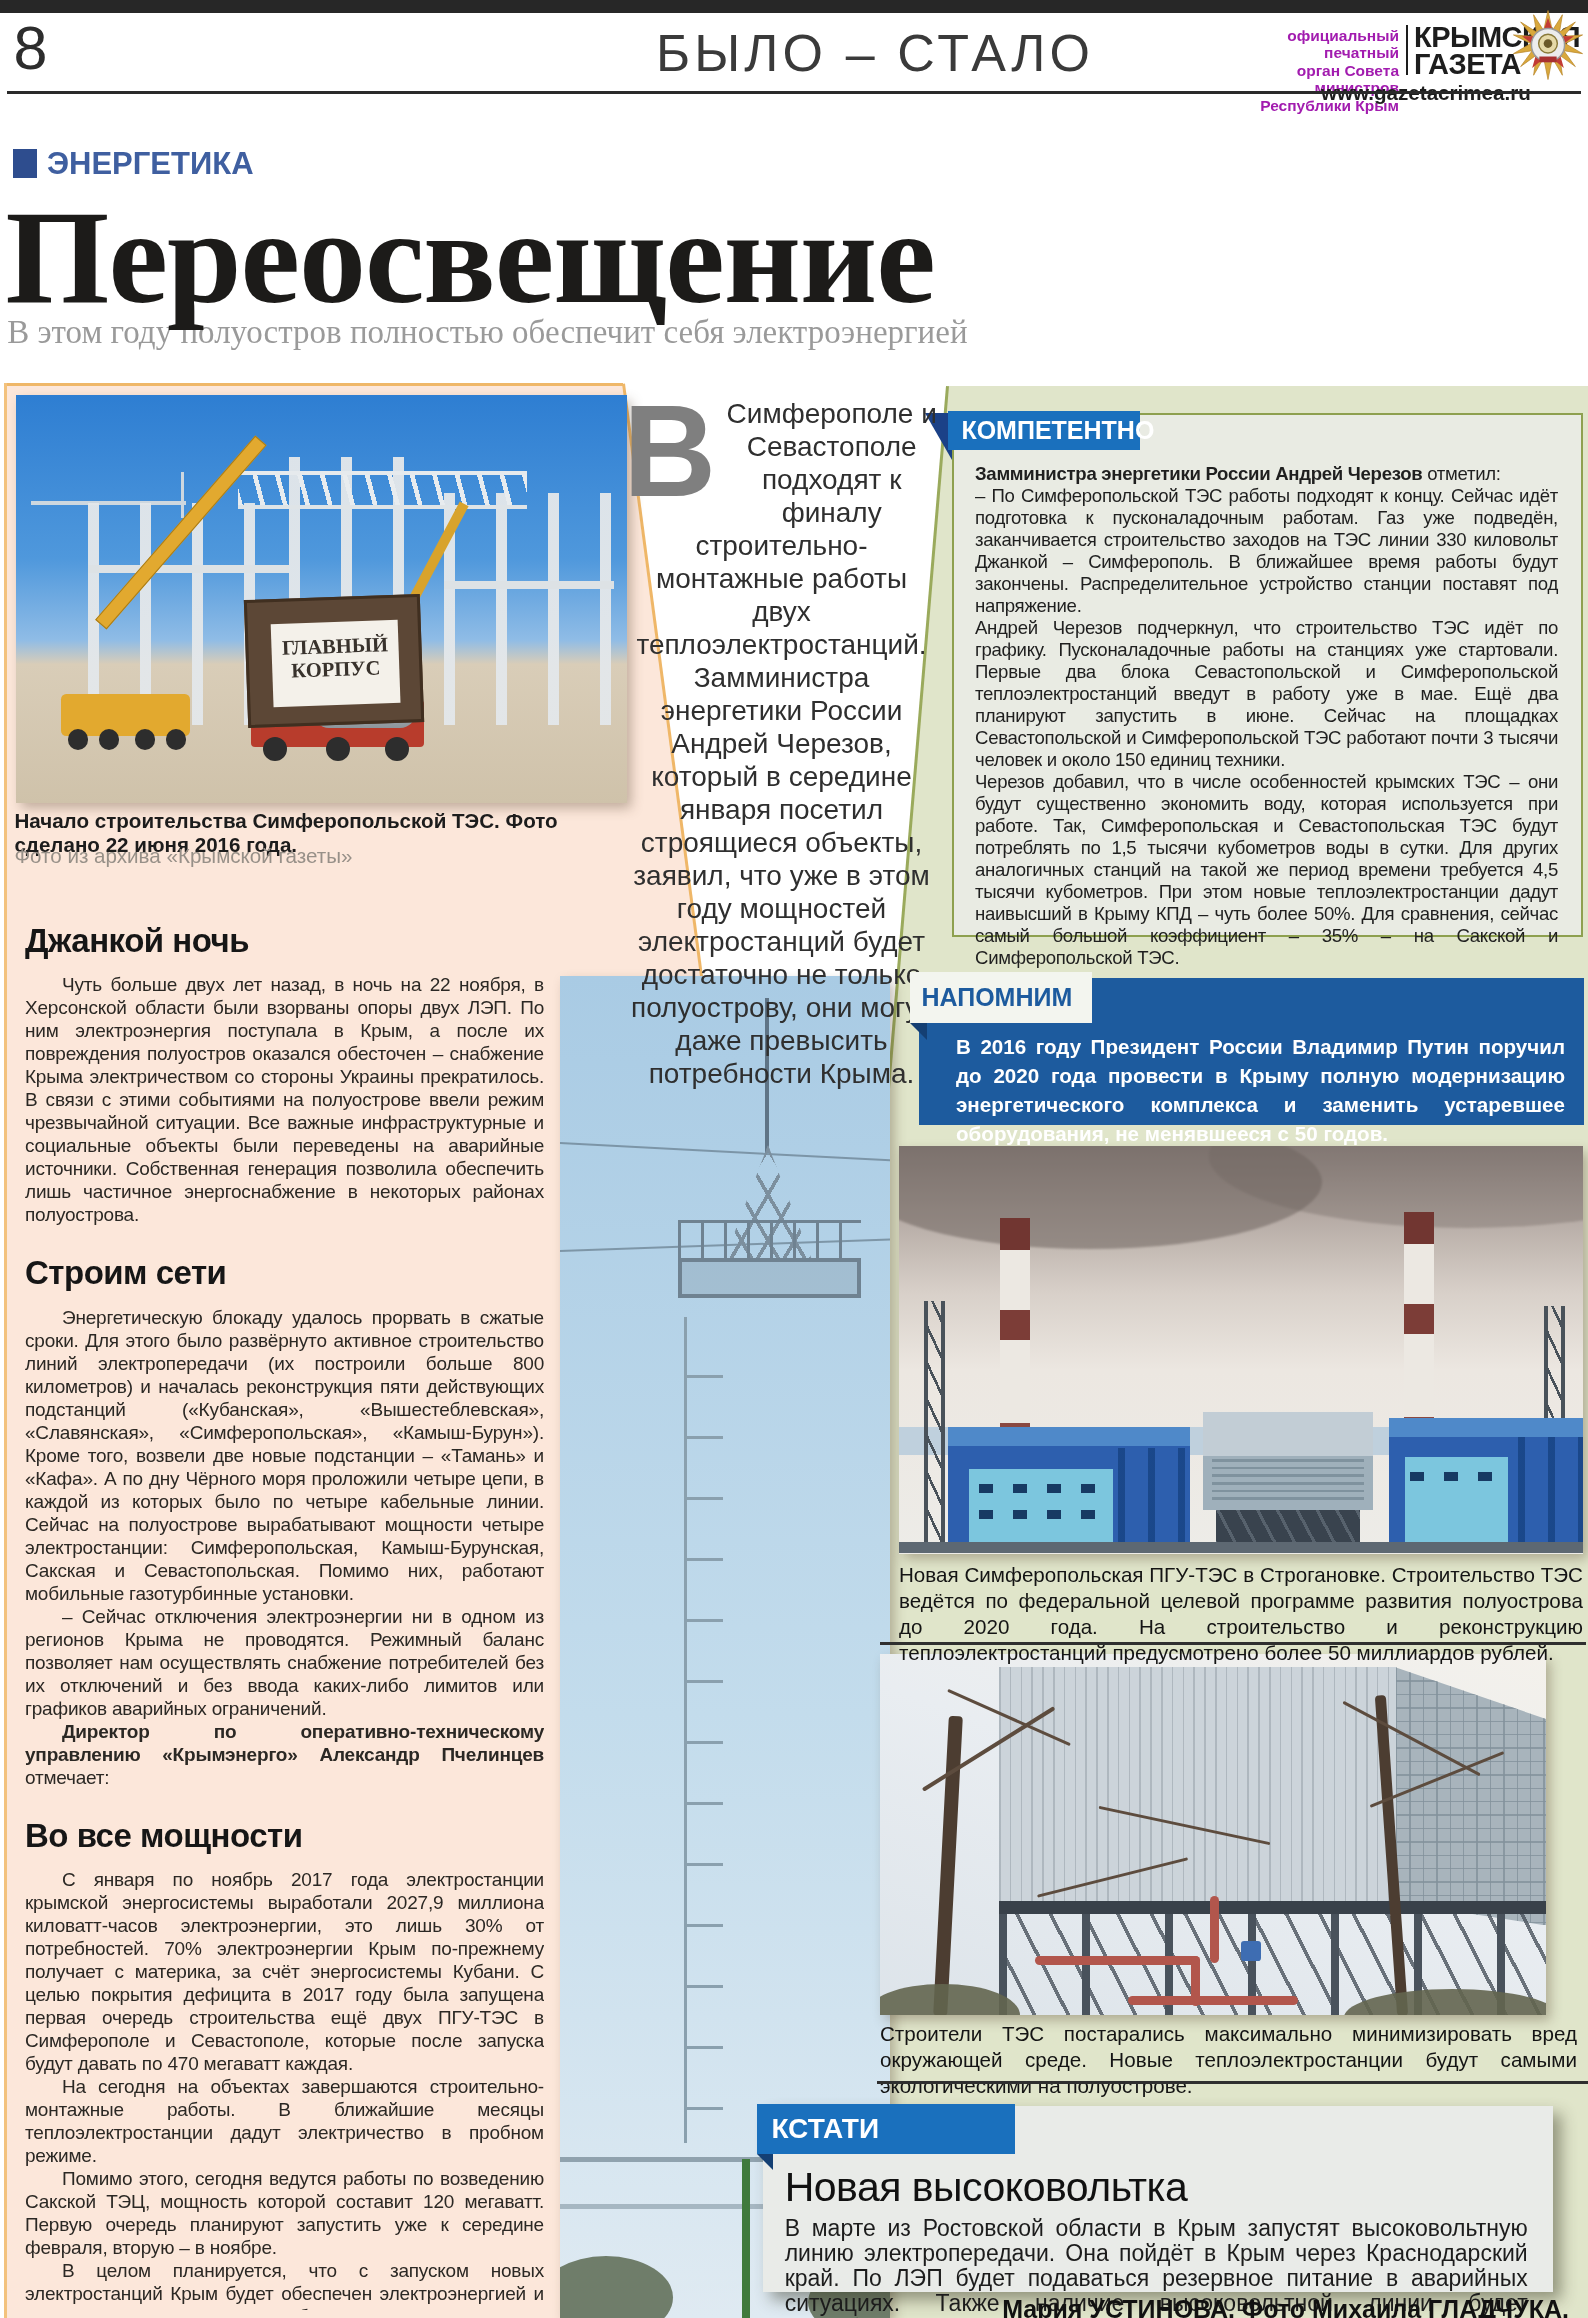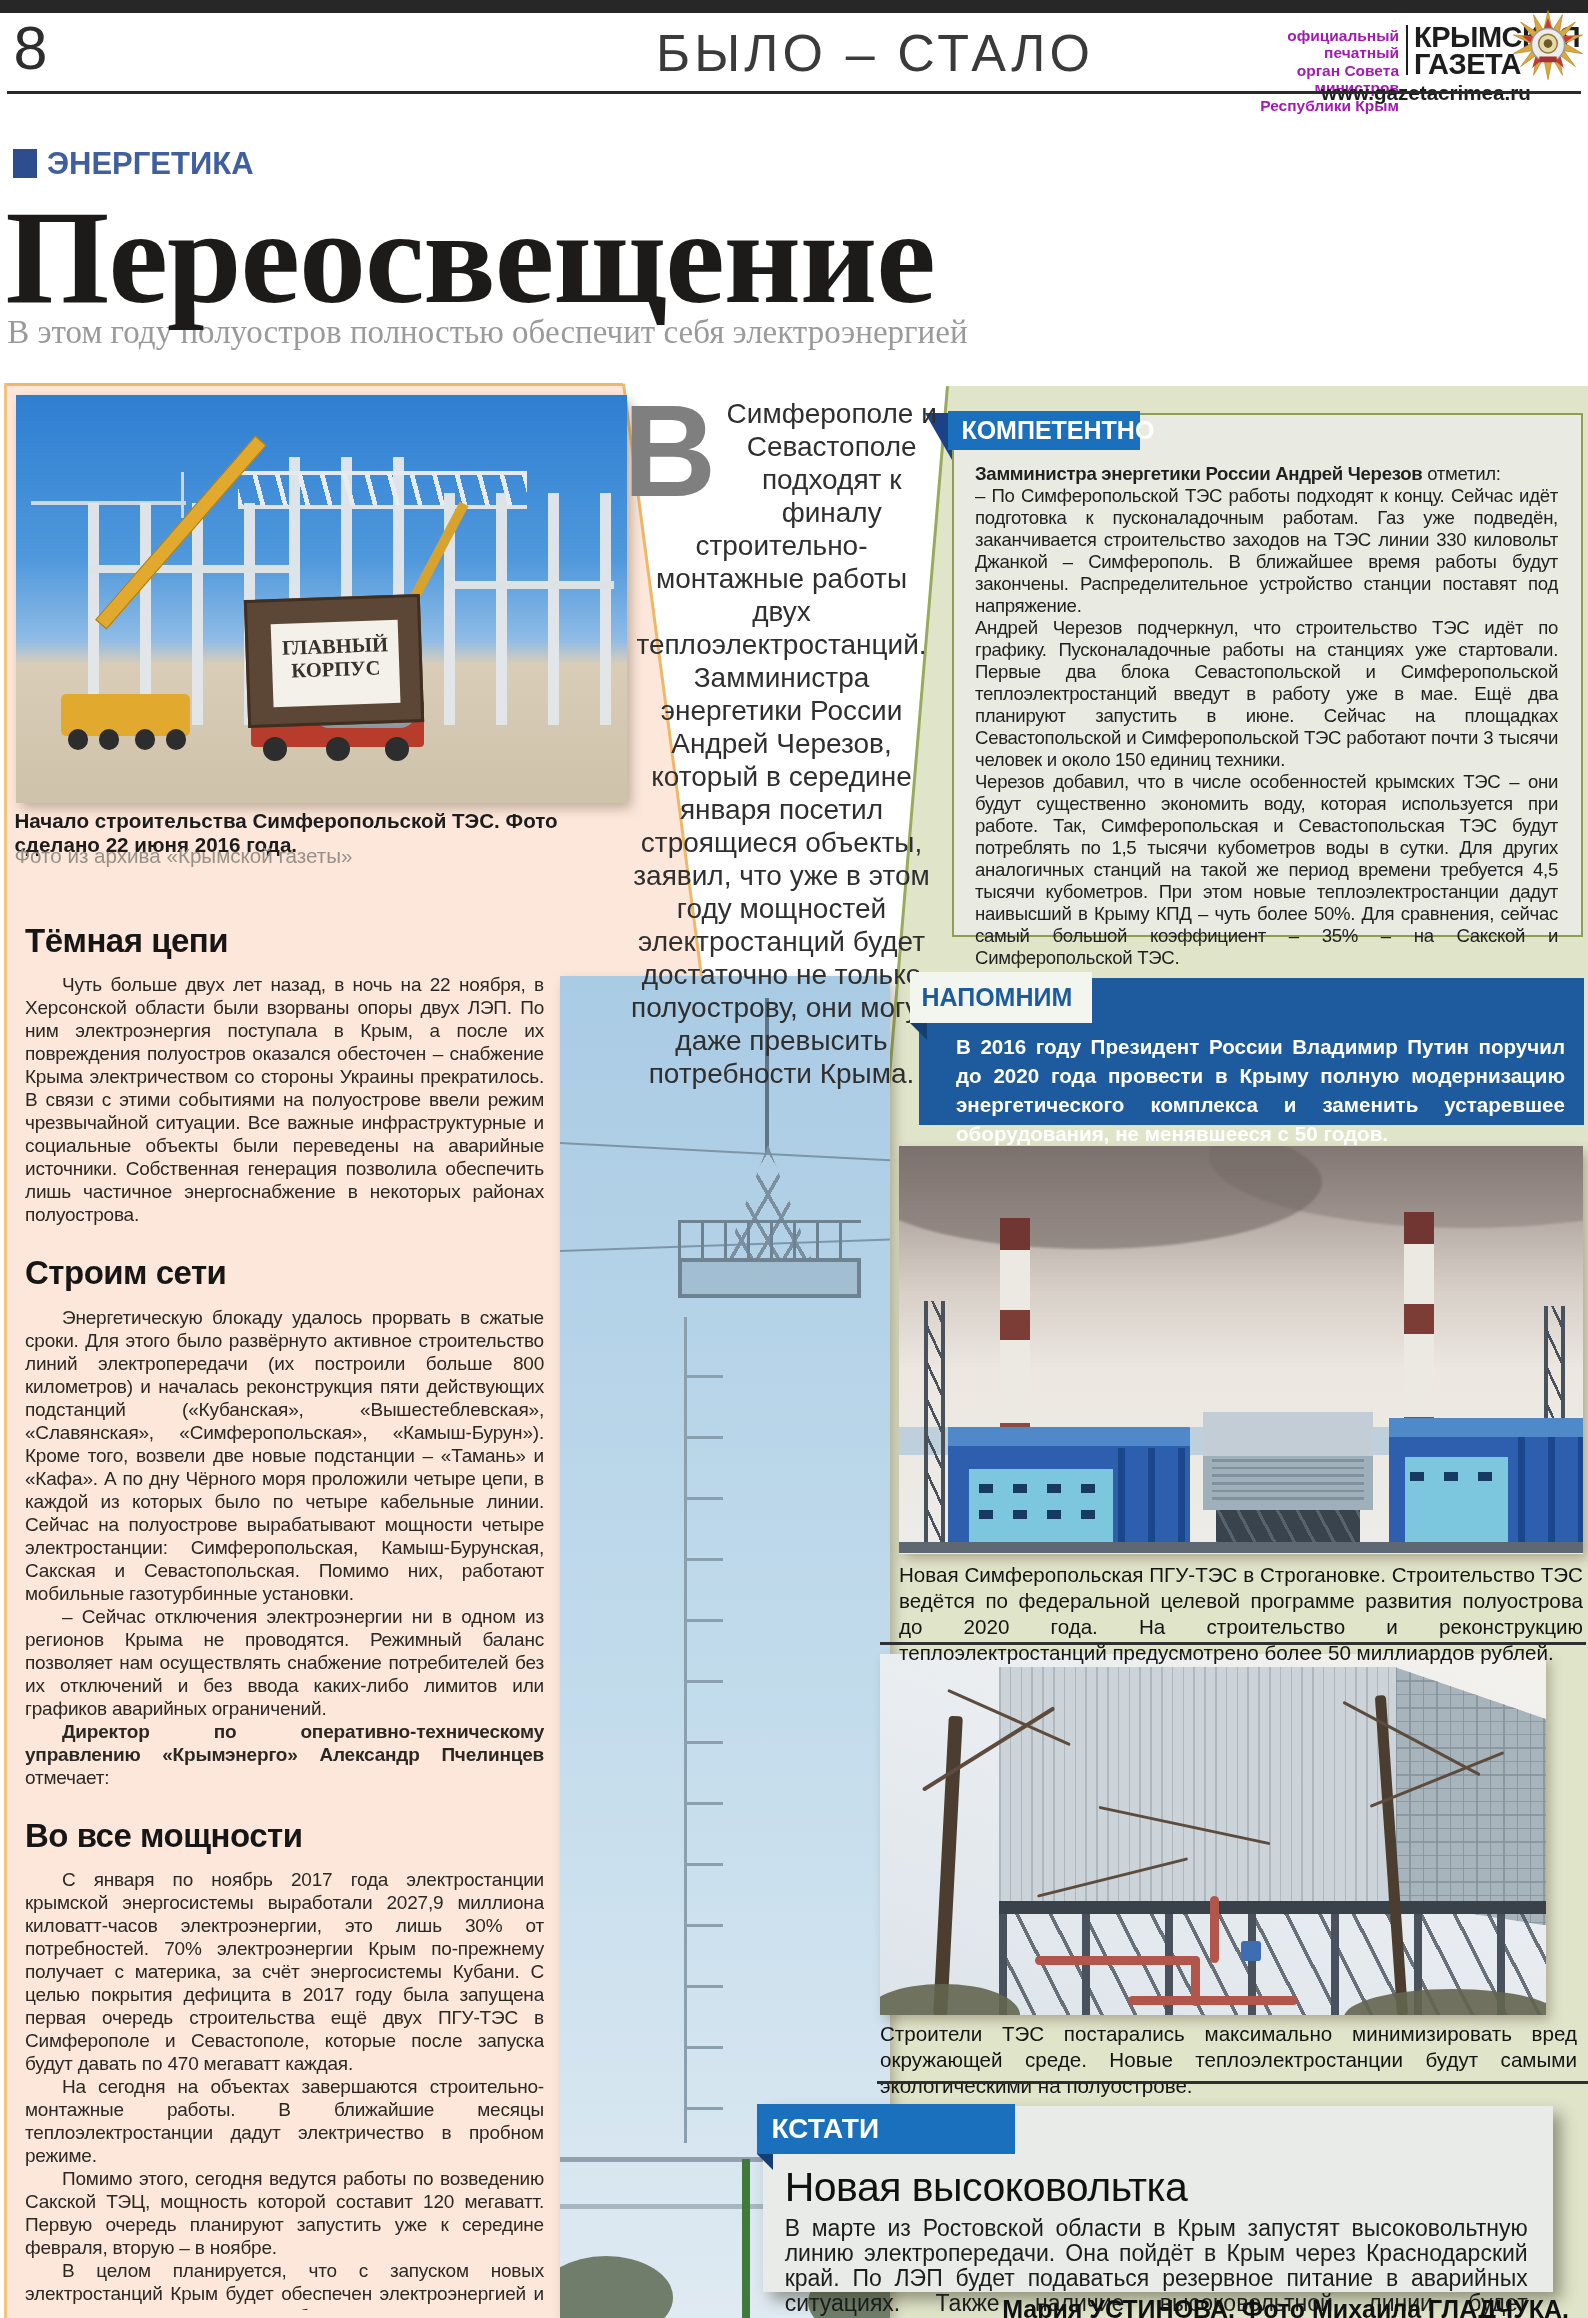--- a/index.html
+++ b/index.html
@@ -255,21 +255,21 @@
   </div>
   <div class="abs photo-cap-b">Начало строительства Симферопольской ТЭС. Фото сделано 22 июня 2016 года.</div>
   <div class="abs photo-cap-g">Фото из архива «Крымской газеты»</div>
 
   <div class="abs lead">
     <span class="dropcap">В</span>
     <p>Симферополе и Севастополе подходят к финалу строительно-монтажные работы двух теплоэлектростанций. Замминистра энергетики России Андрей Черезов, который в середине января посетил строящиеся объекты, заявил, что уже в этом году мощностей электростанций будет достаточно не только полуострову, они могут даже превысить потребности Крыма.</p>
   </div>
 
   <div class="abs leftcol">
-    <h3>Тёмная цепи</h3>
+    <h3>Джанкой ночь</h3>
     <p>Чуть больше двух лет назад, в ночь на 22 ноября, в Херсонской области были взорваны опоры двух ЛЭП. По ним электроэнергия поступала в Крым, а после их повреждения полуостров оказался обесточен – снабжение Крыма электричеством со стороны Украины прекратилось. В связи с этими событиями на полуострове ввели режим чрезвычайной ситуации. Все важные инфраструктурные и социальные объекты были переведены на аварийные источники. Собственная генерация позволила обеспечить лишь частичное энергоснабжение в некоторых районах полуострова.</p>
     <h3>Строим сети</h3>
     <p>Энергетическую блокаду удалось прорвать в сжатые сроки. Для этого было развёрнуто активное строительство линий электропередачи (их построили больше 800 километров) и началась реконструкция пяти действующих подстанций («Кубанская», «Вышестеблевская», «Славянская», «Симферопольская», «Камыш-Бурун»). Кроме того, возвели две новые подстанции – «Тамань» и «Кафа». А по дну Чёрного моря проложили четыре цепи, в каждой из которых было по четыре кабельные линии. Сейчас на полуострове вырабатывают мощности четыре электростанции: Симферопольская, Камыш-Бурунская, Сакская и Севастопольская. Помимо них, работают мобильные газотурбинные установки.</p>
     <p>– Сейчас отключения электроэнергии ни в одном из регионов Крыма не проводятся. Режимный баланс позволяет нам осуществлять снабжение потребителей без их отключений и без ввода каких-либо лимитов или графиков аварийных ограничений.</p>
     <p><b>Директор по оперативно-техническому управлению «Крымэнерго» Александр Пчелинцев</b><span> отмечает:</span></p>
     <h3>Во все мощности</h3>
     <p>С января по ноябрь 2017 года электростанции крымской энергосистемы выработали 2027,9 миллиона киловатт-часов электроэнергии, это лишь 30% от потребностей. 70% электроэнергии Крым по-прежнему получает с материка, за счёт энергосистемы Кубани. С целью покрытия дефицита в 2017 году была запущена первая очередь строительства ещё двух ПГУ-ТЭС в Симферополе и Севастополе, которые после запуска будут давать по 470 мегаватт каждая.</p>
     <p>На сегодня на объектах завершаются строительно-монтажные работы. В ближайшие месяцы теплоэлектростанции дадут электричество в пробном режиме.</p>
     <p>Помимо этого, сегодня ведутся работы по возведению Сакской ТЭЦ, мощность которой составит 120 мегаватт. Первую очередь планируют запустить уже к середине февраля, вторую – в ноябре.</p>
     <p>В целом планируется, что с запуском новых электростанций Крым будет обеспечен электроэнергией и в ночные часы. Также будет возможна выдача энергомощности через энергомост в сторону Кубани. То есть полуостров уже в этом году сможет стать регионом – донором электроэнергии. Строительство новых мощностей позволит активно развивать экономику Крыма.</p>

